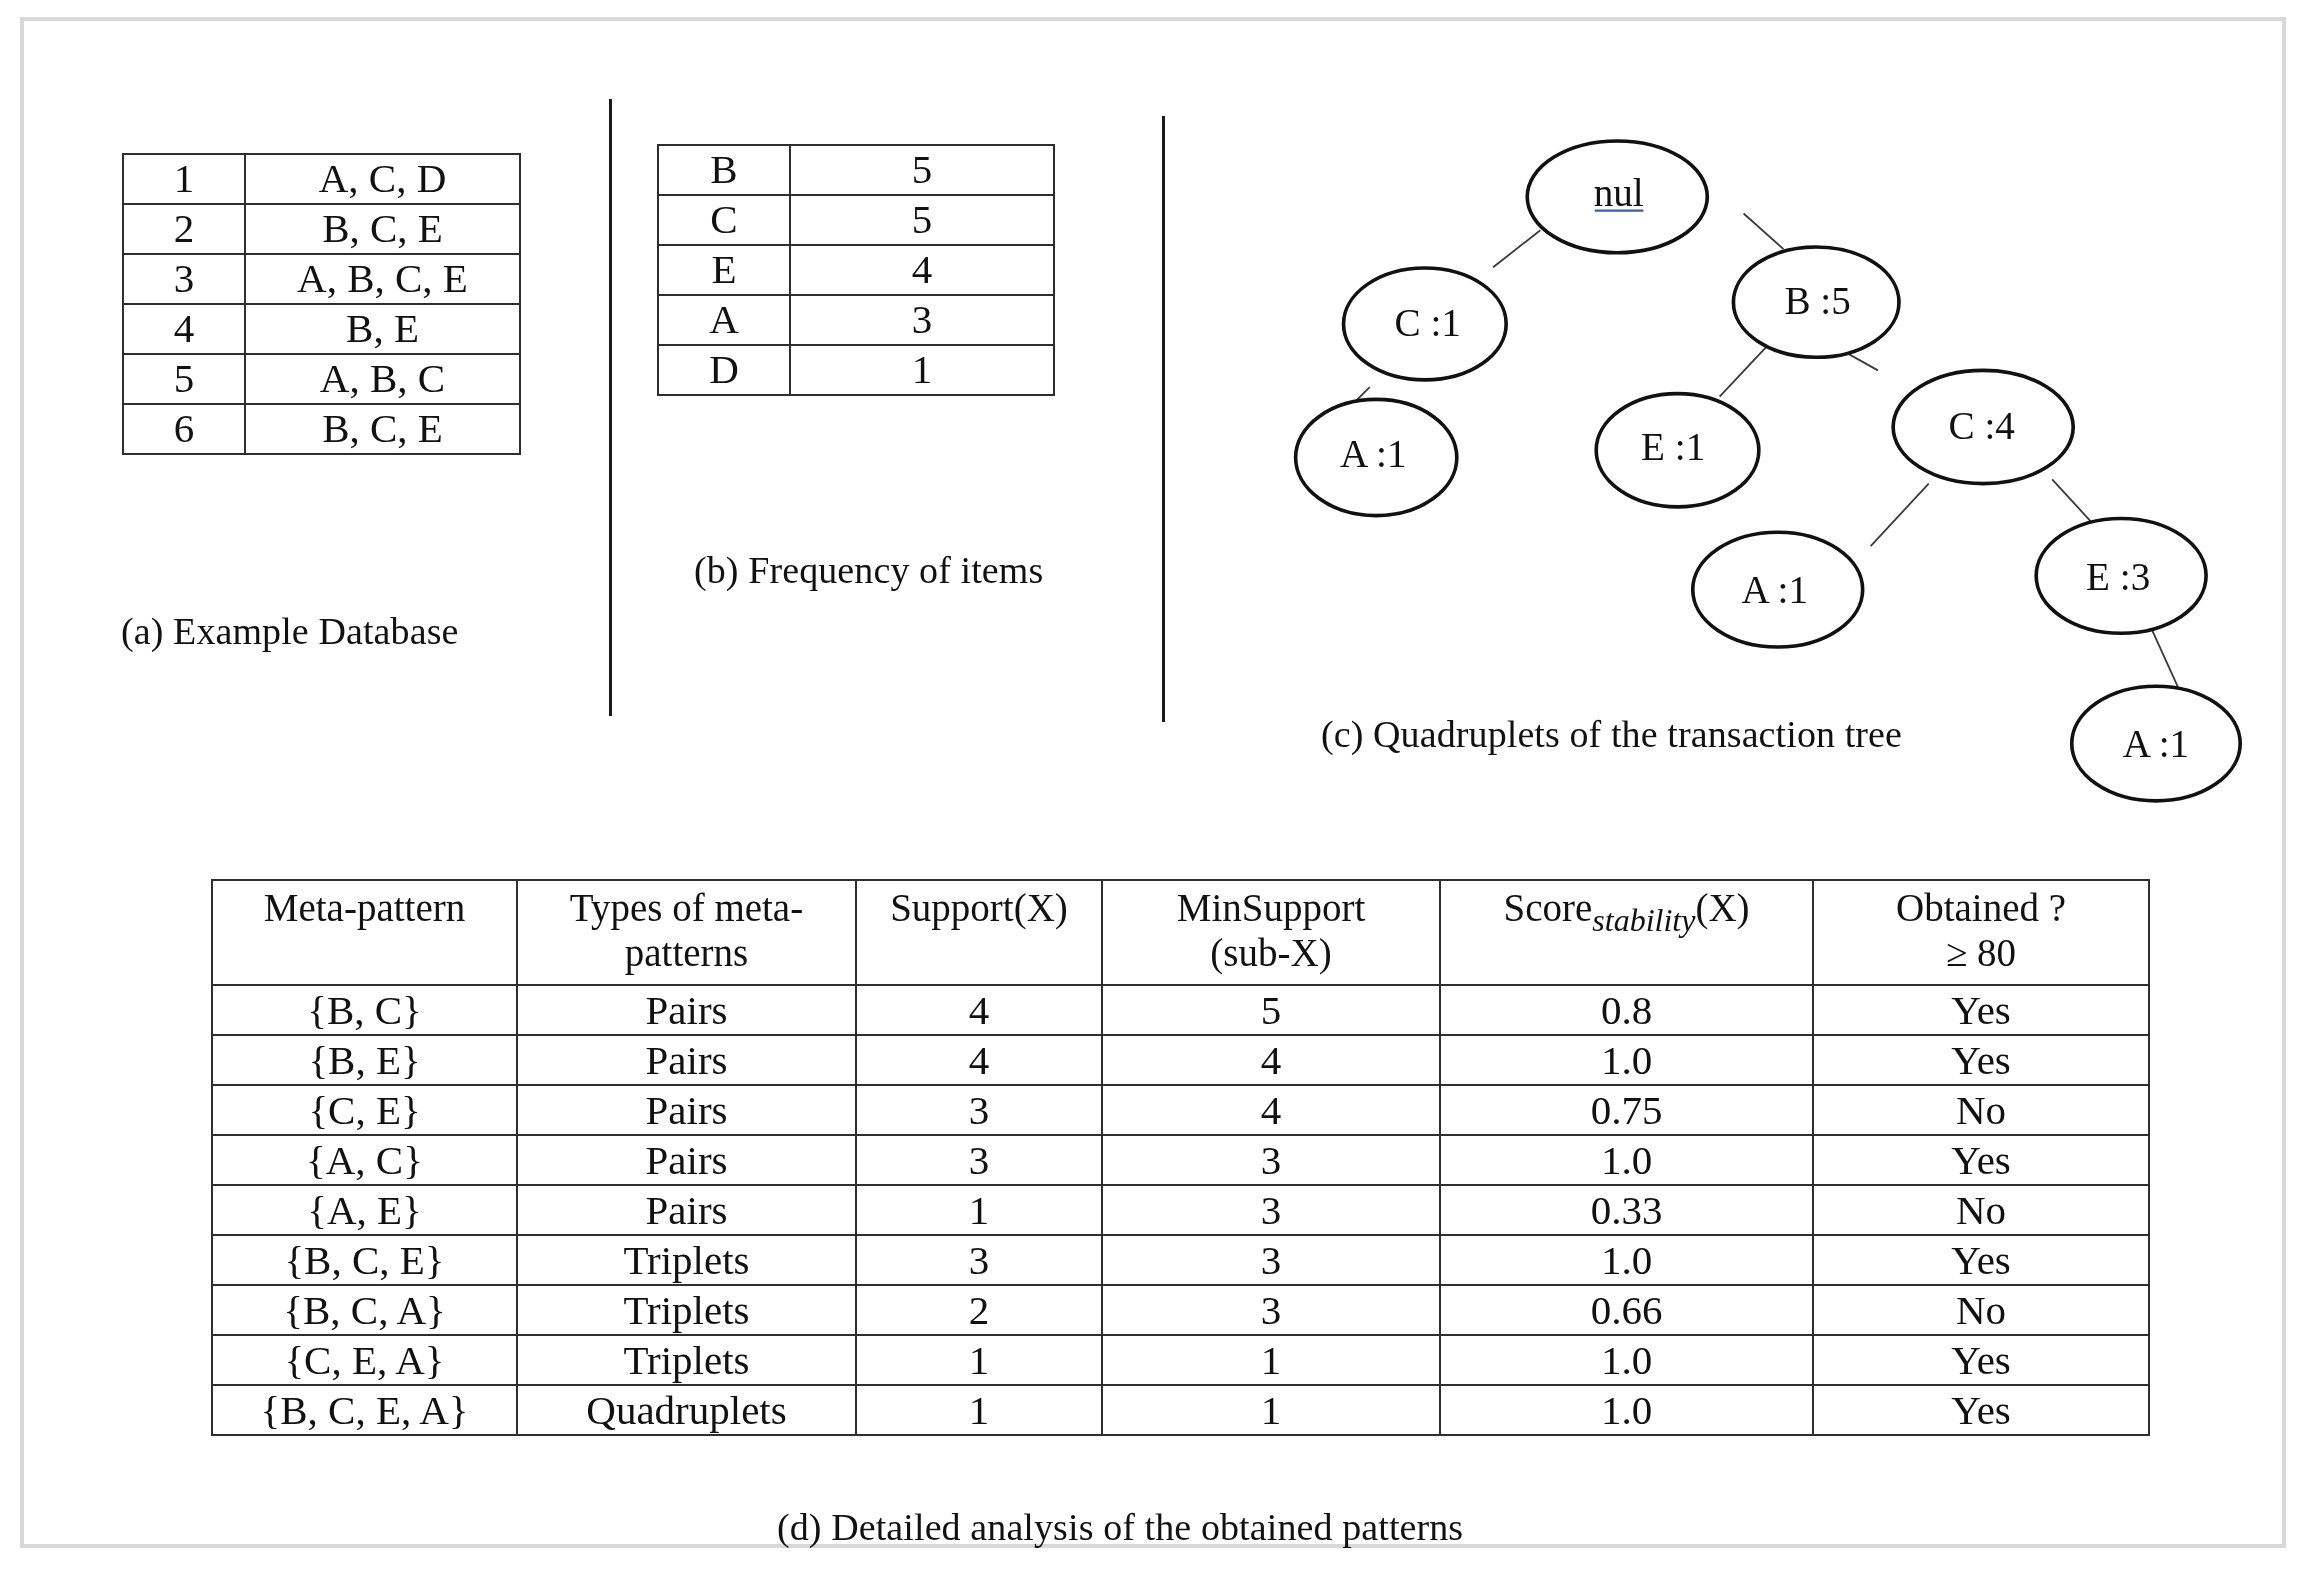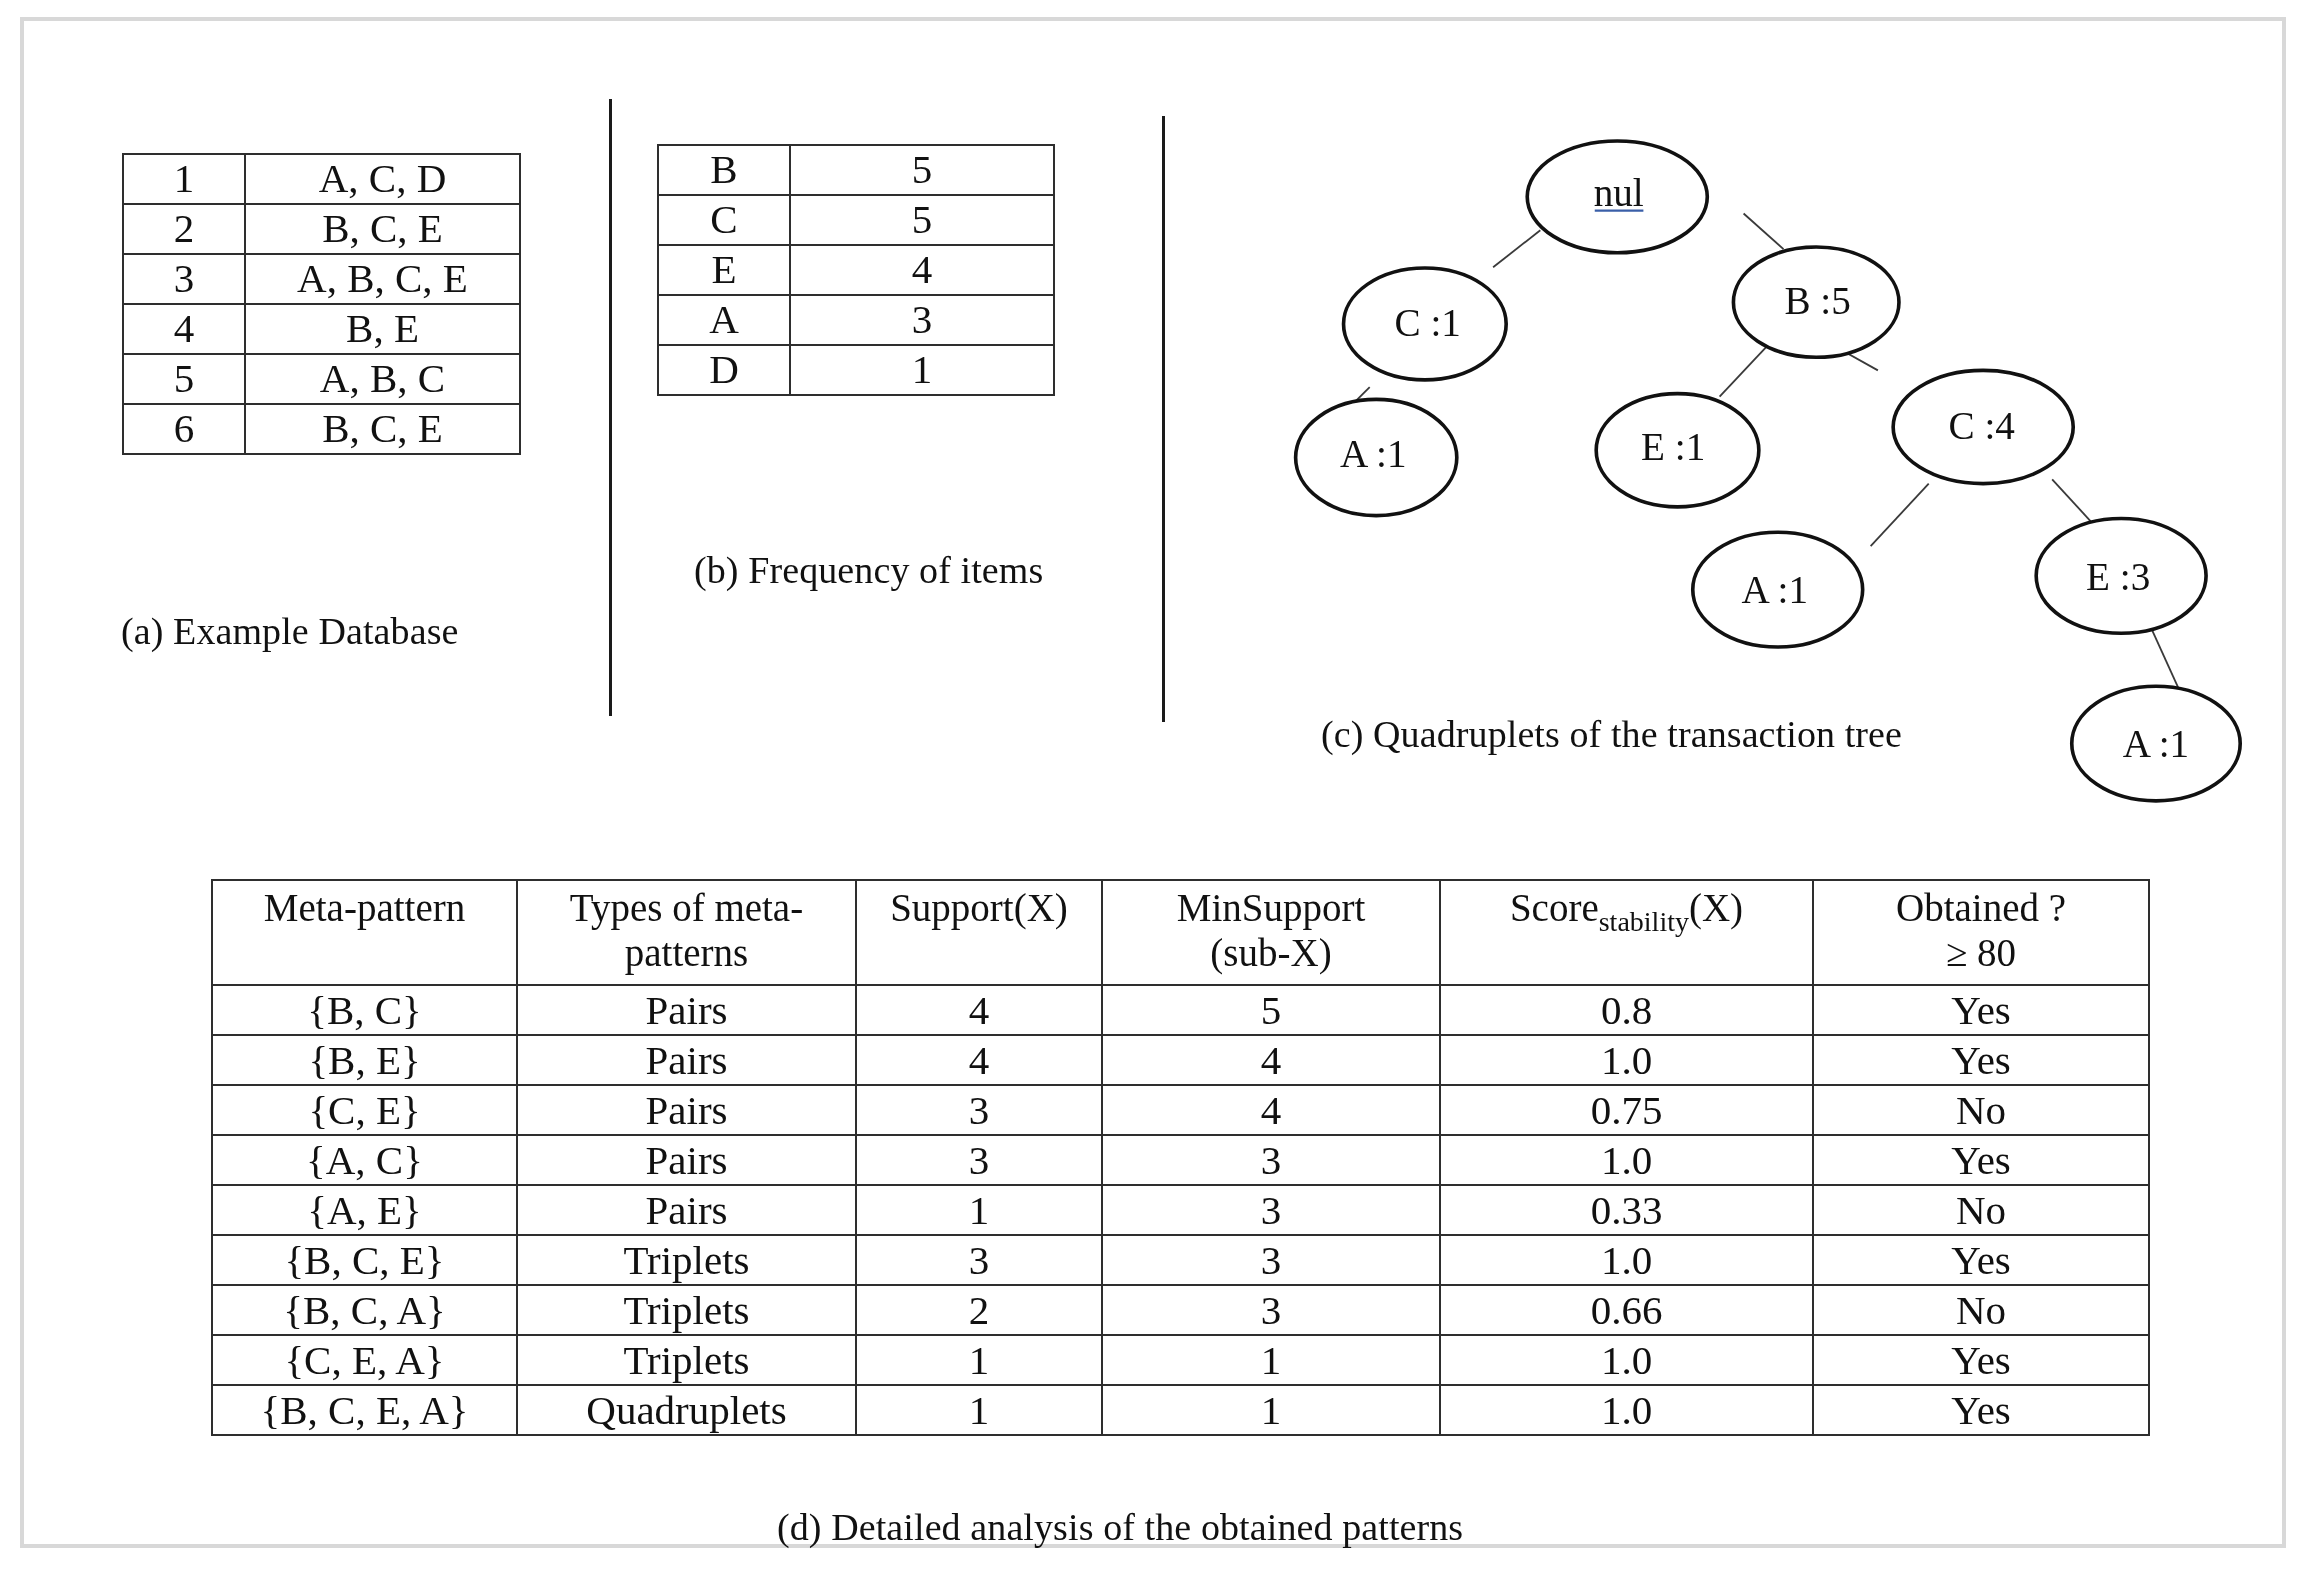--- a/index.html
+++ b/index.html
@@ -20,21 +20,21 @@
   #tbl-a { left: 122px; top: 153px; width: 397px; }
   #tbl-a th { height: 48px; vertical-align: middle; }
   #tbl-a td { height: 48px; }
   #tbl-b { left: 657px; top: 144px; width: 397px; }
   #tbl-b th { height: 51px; vertical-align: middle; }
   #tbl-b td { height: 48px; }
 
   #tbl-d { left: 195px; top: 879px; width: 1937px; margin-left: 16px; }
   #tbl-d th { height: 99px; padding-top: 4.4px; font-size: 39px; line-height: 45px; }
   #tbl-d td { height: 48px; font-size: 41px; }
-  #tbl-d .sub { font-size: 28px; vertical-align: -10.2px; }
+  #tbl-d .sub { font-size: 32px; vertical-align: -10.2px; font-style: italic; }
 
   svg.tree { position: absolute; left: 1235px; top: 109px; }
   svg.tree text { font-family: "Liberation Serif", "DejaVu Serif", serif; font-size: 54px; fill: #111; }
 </style>
 </head>
 <body>
 
 <div class="frame"></div>
 
 <table class="tbl" id="tbl-a">

